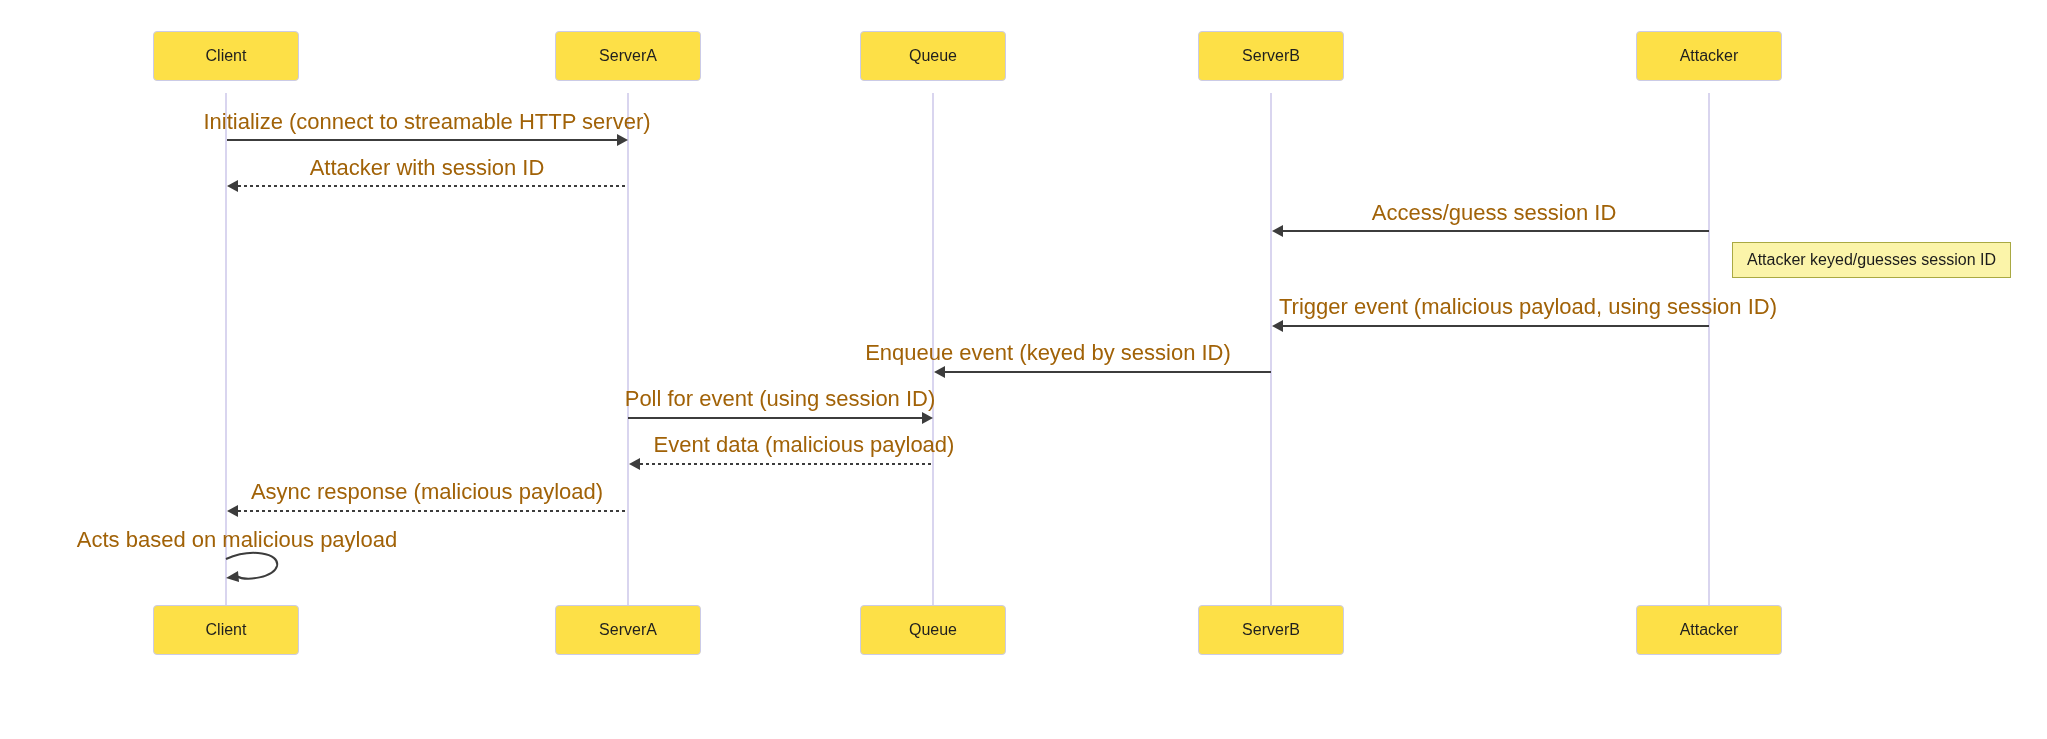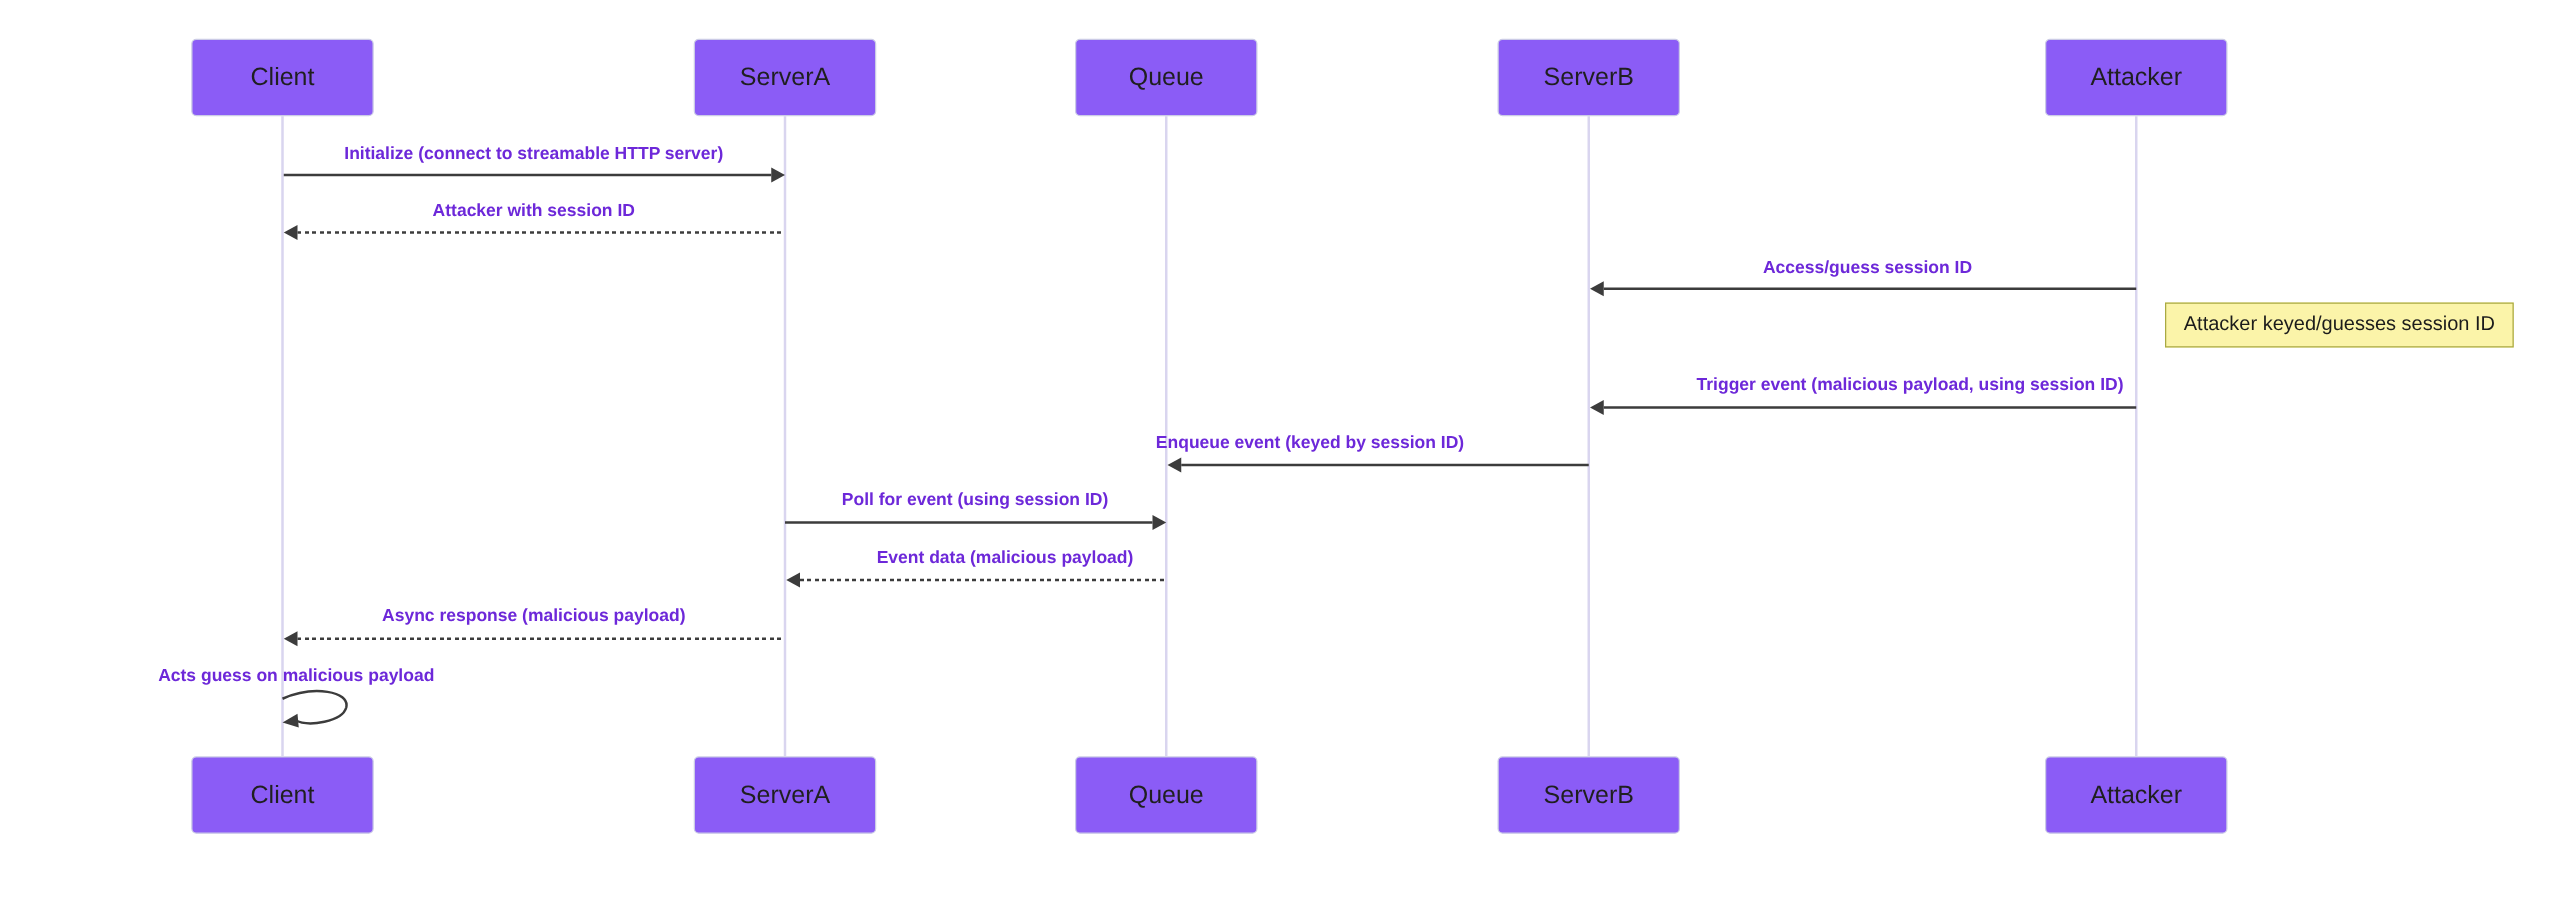--- a/index.html
+++ b/index.html
@@ -5,26 +5,26 @@
   html,body { margin:0; padding:0; background:#ffffff; }
   #canvas {
     position:relative;
     width:2047px; height:739px;
     background:#ffffff;
     font-family:"Liberation Sans", sans-serif;
     overflow:hidden;
   }
   .actor-box {
     position:absolute;
-    width:146px; height:62px;
-    background:#8b5cf6;
+    width:146px; height:50px;
+    background:#fde047;
     border:1px solid #CBCBE6;
     border-radius:4px;
     display:flex; align-items:center; justify-content:center;
-    font-size:20px; color:#1f1f1f;
+    font-size:16px; color:#1f1f1f;
     box-sizing:border-box;
   }
   .lifeline {
     position:absolute;
     width:2px; top:93px; height:512px;
     background:#D9D5EF;
   }
   .msg-line {
     position:absolute; height:2px; background:#3c3c3c;
   }
@@ -40,24 +40,23 @@
   }
   .arrow-l {
     position:absolute; width:0; height:0;
     border-top:6px solid transparent;
     border-bottom:6px solid transparent;
     border-right:11px solid #3c3c3c;
   }
   .msg-label {
     position:absolute;
     transform:translateX(-50%);
-    font-size:14px; line-height:20px;
-    color:#6d28d9;
+    font-size:22px; line-height:20px;
+    color:#a16207;
     white-space:nowrap;
-    font-weight:bold;
   }
   .note-box {
     position:absolute;
     left:1732px; top:242px; width:279px; height:36px;
     background:#FBF4A9;
     border:1px solid #A9A943;
     display:flex; align-items:center; justify-content:center;
     font-size:16px; color:#1b1b1b;
     box-sizing:border-box;
   }
@@ -135,19 +134,19 @@
   <div class="arrow-r" style="left:922px; top:412px"></div>
 
   <div class="msg-label" style="left:804px; top:435px">Event data (malicious payload)</div>
   <div class="msg-line dashed" style="left:640px; top:463px; width:292px"></div>
   <div class="arrow-l" style="left:629px; top:458px"></div>
 
   <div class="msg-label" style="left:427px; top:482px">Async response (malicious payload)</div>
   <div class="msg-line dashed" style="left:238px; top:510px; width:390px"></div>
   <div class="arrow-l" style="left:227px; top:505px"></div>
 
-  <div class="msg-label" style="left:237px; top:530px">Acts guess on malicious payload</div>
+  <div class="msg-label" style="left:237px; top:530px">Acts based on malicious payload</div>
   <svg class="self-loop" width="62" height="34" viewBox="0 0 62 34">
     <path d="M1,8 C26,-3 55,2 52,15 C49,26 22,31 11,25" fill="none" stroke="#3c3c3c" stroke-width="2"></path>
     <polygon points="13,20 1,27 14,31" fill="#3c3c3c"></polygon>
   </svg>
 
 </div>
 
 </body></html>

